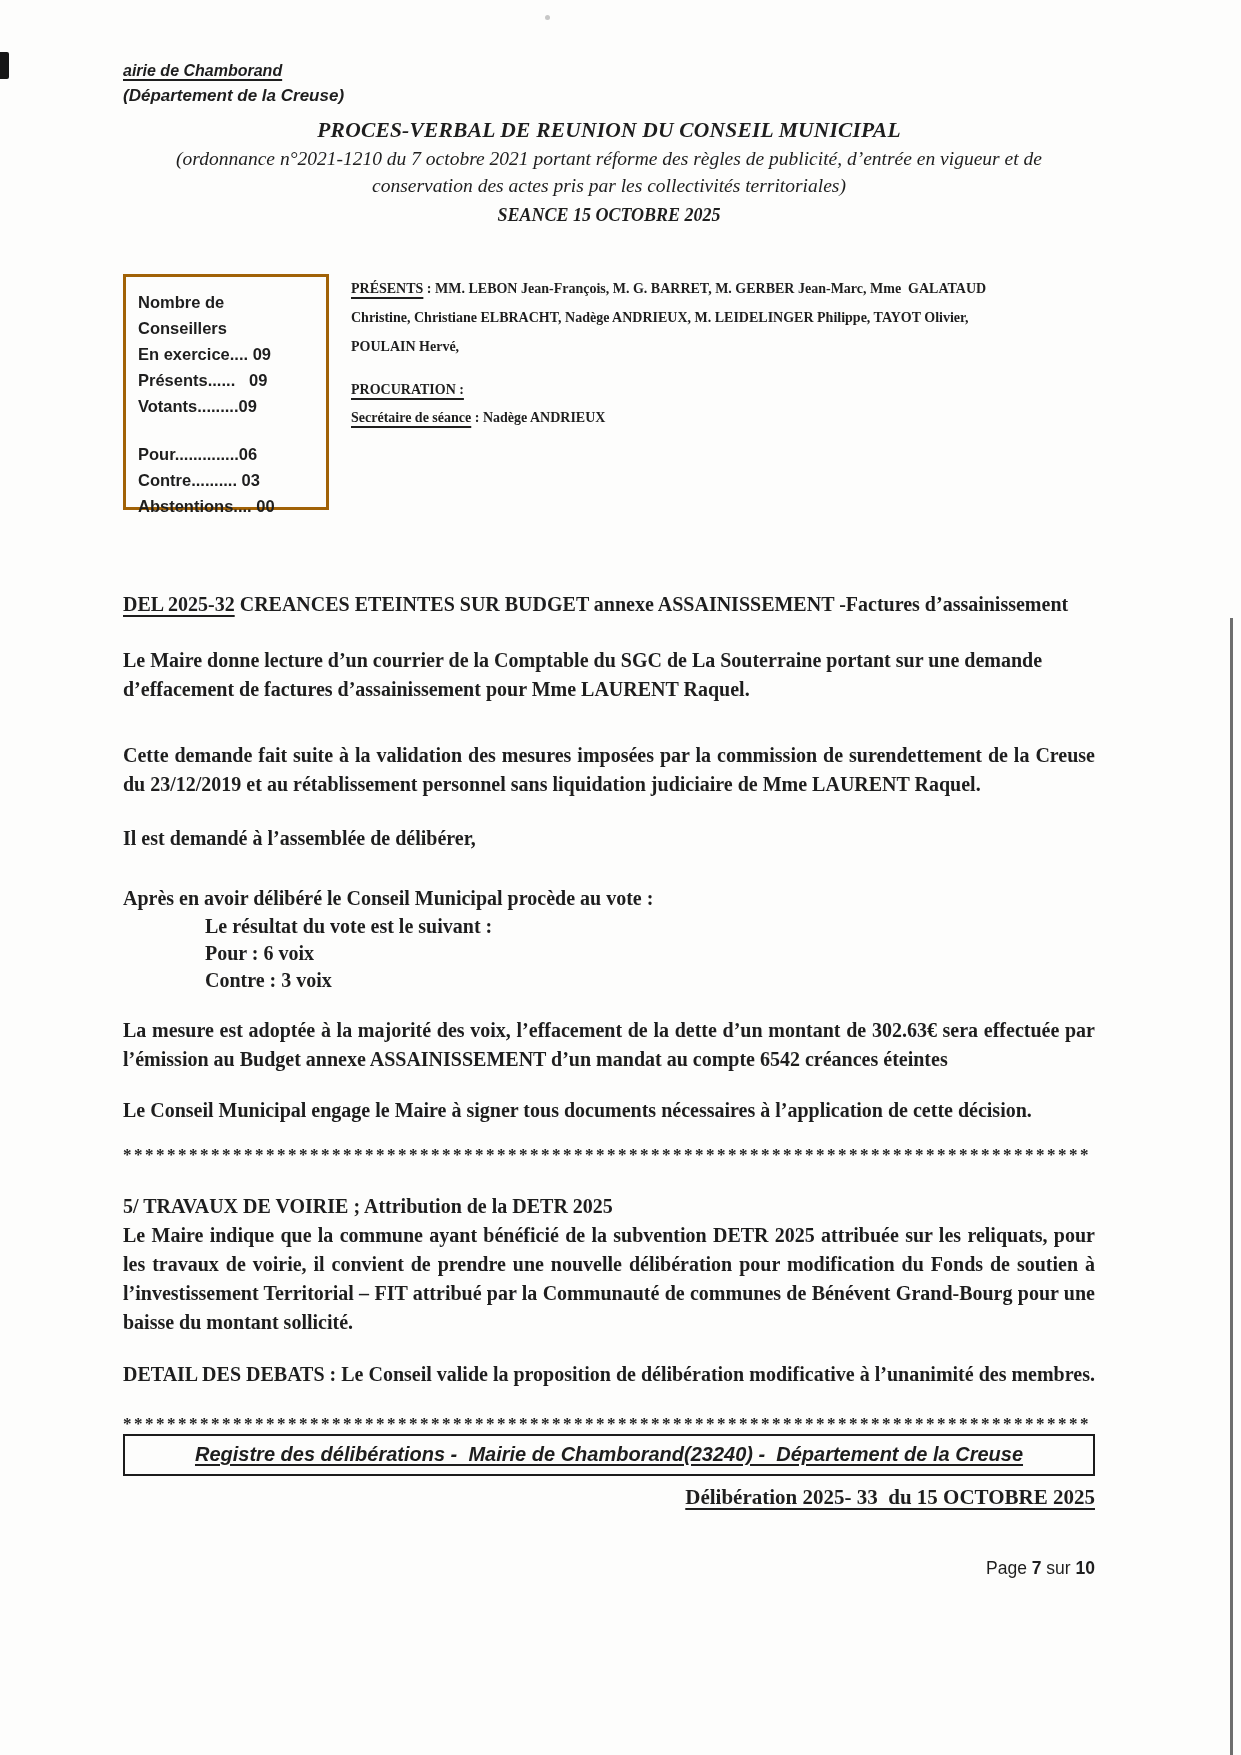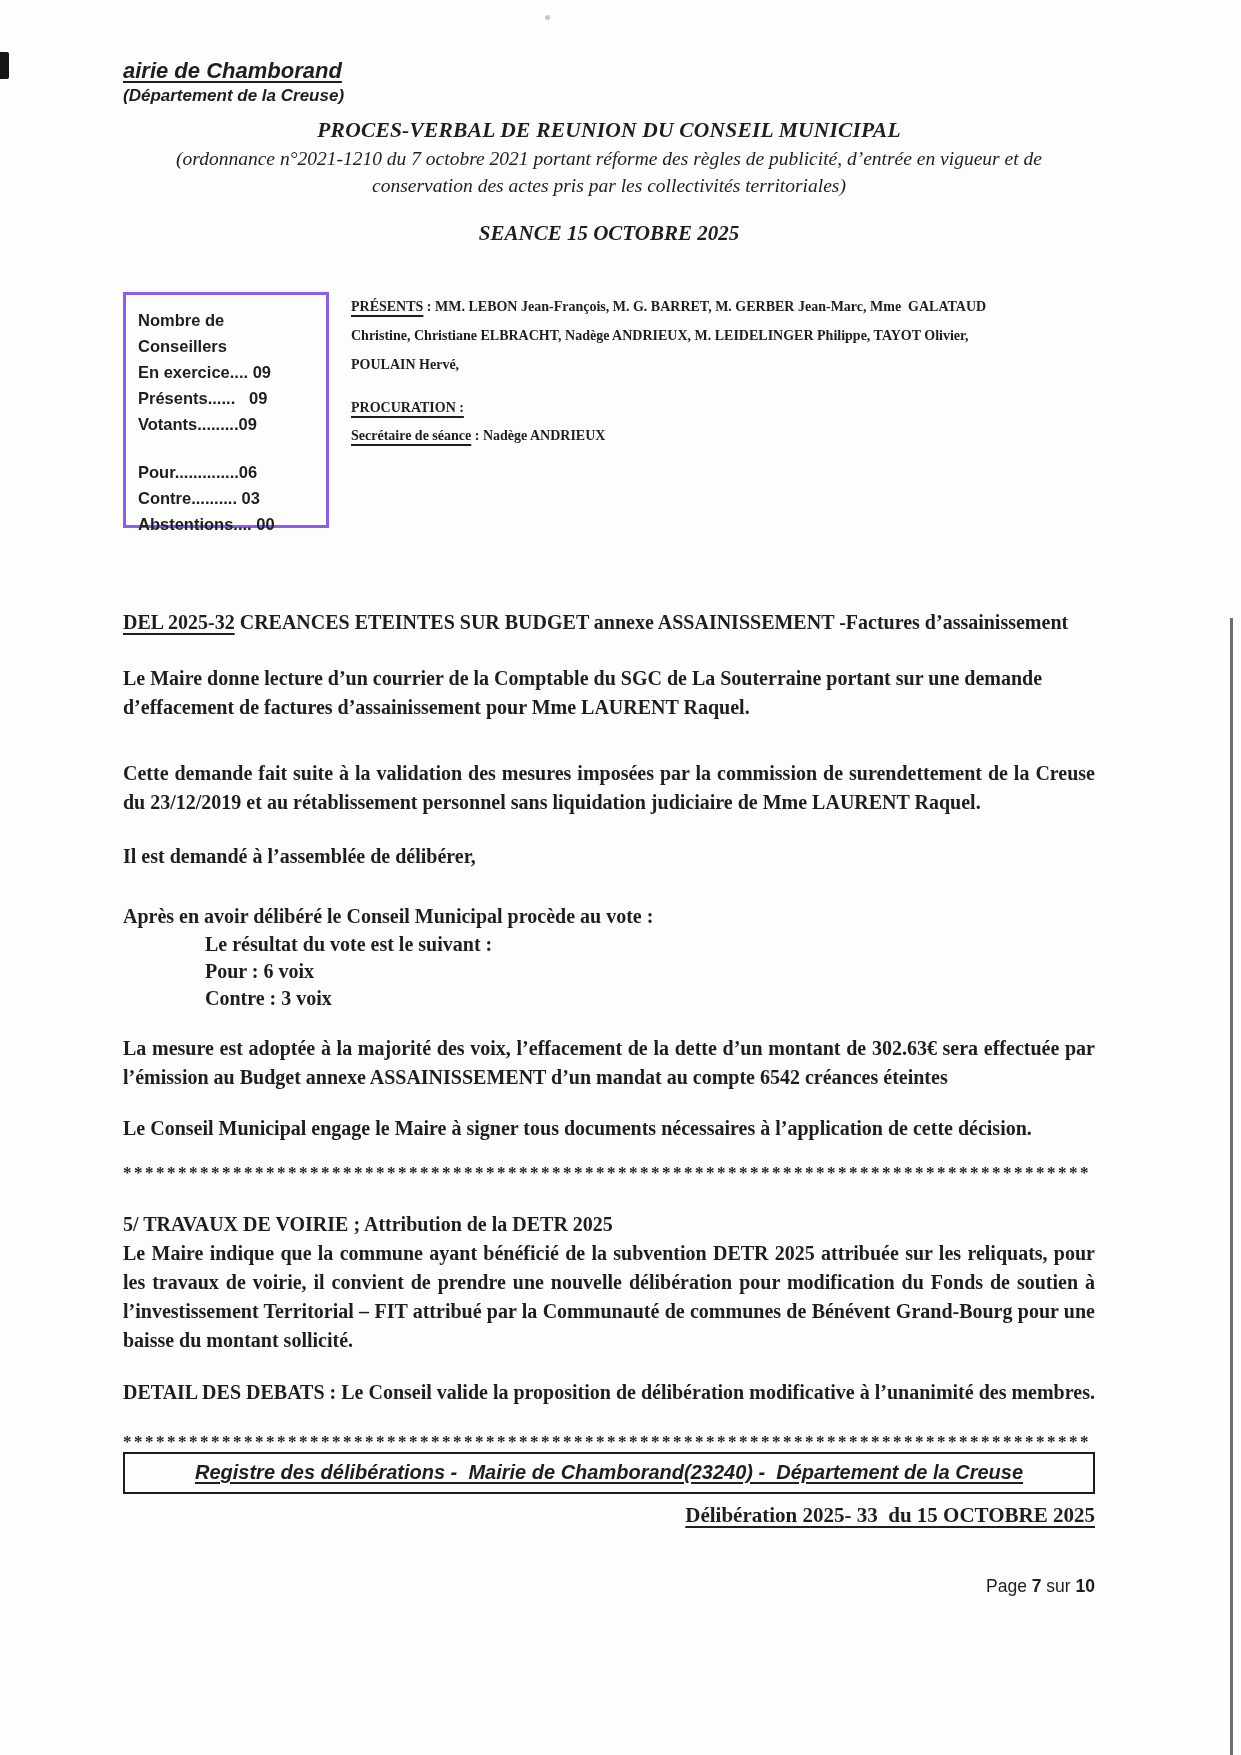--- a/index.html
+++ b/index.html
@@ -15,21 +15,21 @@
   .content{
     position:absolute;
     left:123px; top:0;
     width:972px;
     padding-top:58px;
   }
   
   .mairie{
     font-family:"Liberation Sans", sans-serif;
     font-style:italic; font-weight:bold;
-    font-size:22px; line-height:26px;
+    font-size:16px; line-height:26px;
     text-decoration:underline;
     text-underline-offset:3px;
     text-decoration-thickness:2px;
   }
   .departement{
     font-family:"Liberation Sans", sans-serif;
     font-style:italic; font-weight:bold;
     font-size:17px; line-height:24px;
   }
   .doc-title{
@@ -42,28 +42,28 @@
   .ordonnance{
     text-align:center;
     font-style:italic;
     font-size:19.5px; line-height:27px;
     max-width:930px;
     margin:2px auto 0 auto;
   }
   .seance{
     text-align:center;
     font-weight:bold; font-style:italic;
-    font-size:21px; line-height:26px;
-    margin-top:21px;
+    font-size:18px; line-height:26px;
+    margin-top:3px;
   }
   
   .cols{display:flex; margin-top:46px;}
   .counter-box{
     width:176px;
-    border:3px solid #8b5cf6;
+    border:3px solid #a16207;
     padding:12px 12px 14px 12px;
     font-family:"Liberation Sans", sans-serif;
     font-weight:bold;
     font-size:16.5px; line-height:26px;
     flex:0 0 auto;
     height:204px;
   }
   .counter-gap{height:22px;}
   .right-col{
     margin-left:22px;

